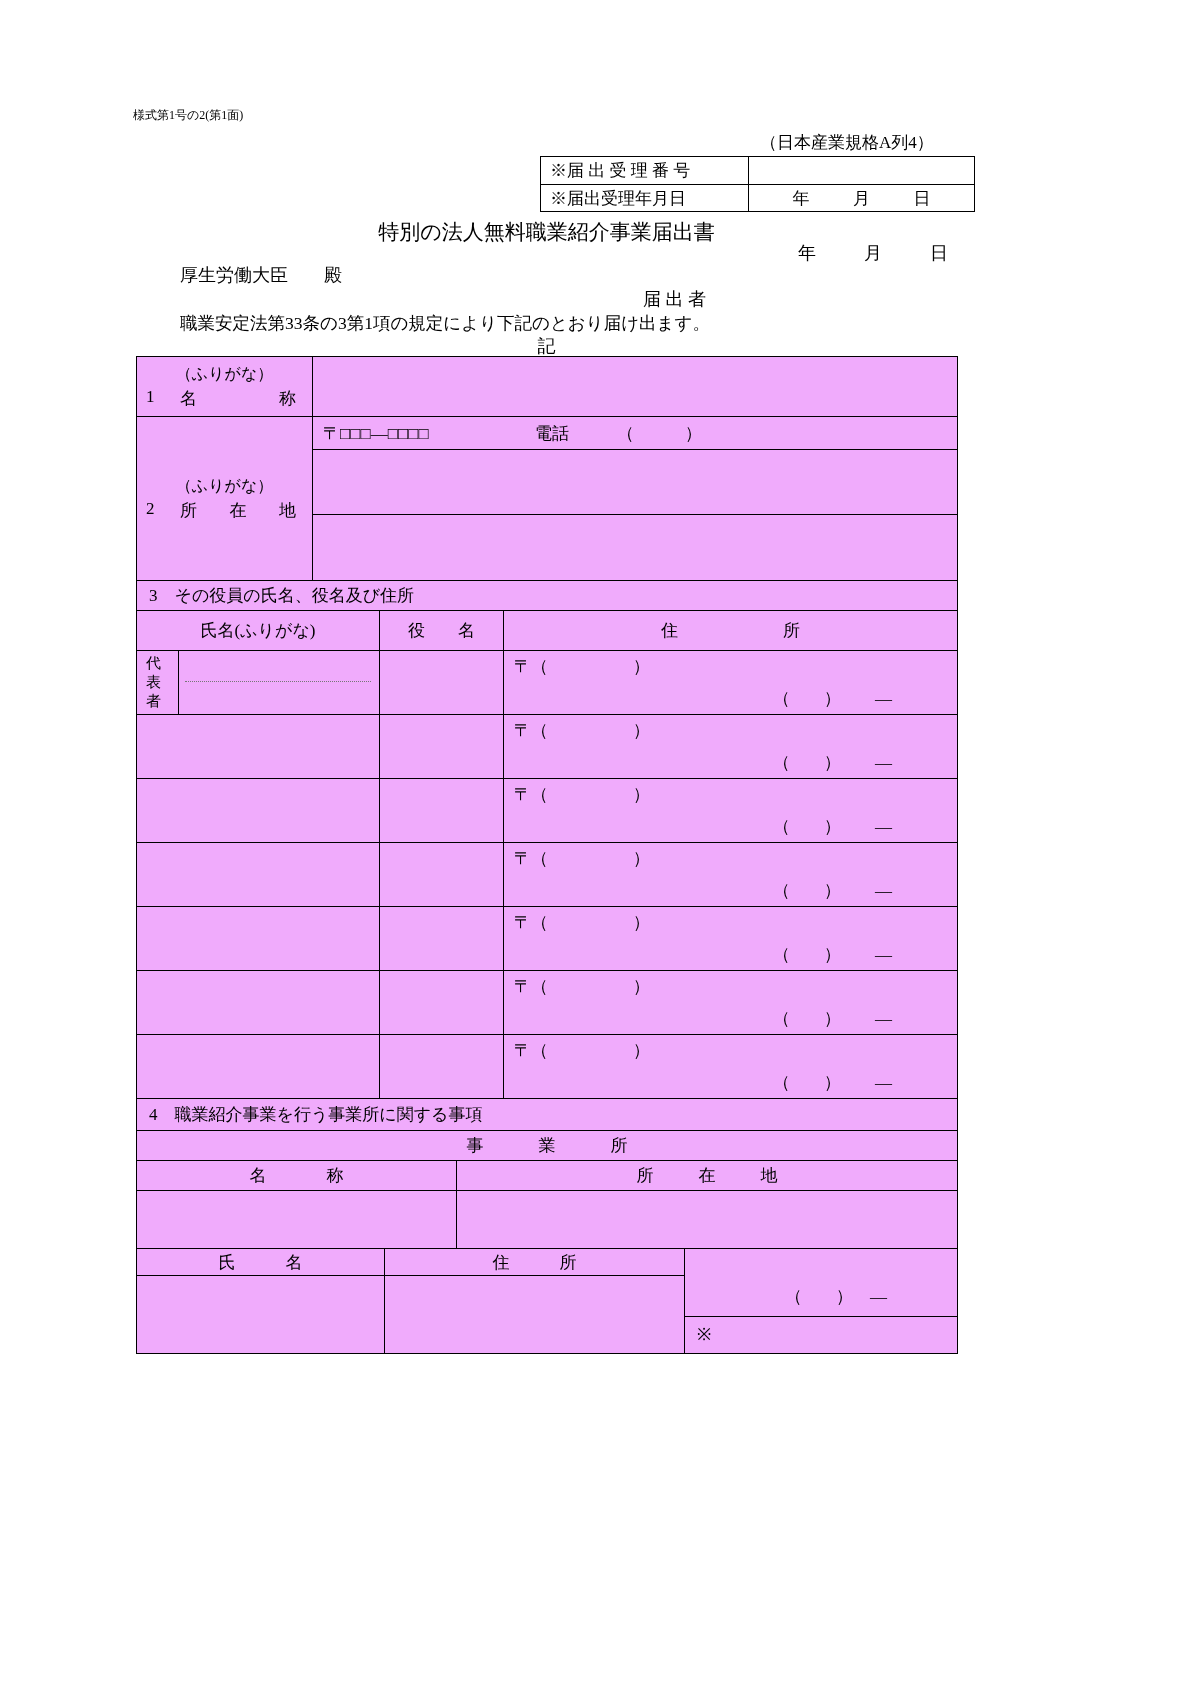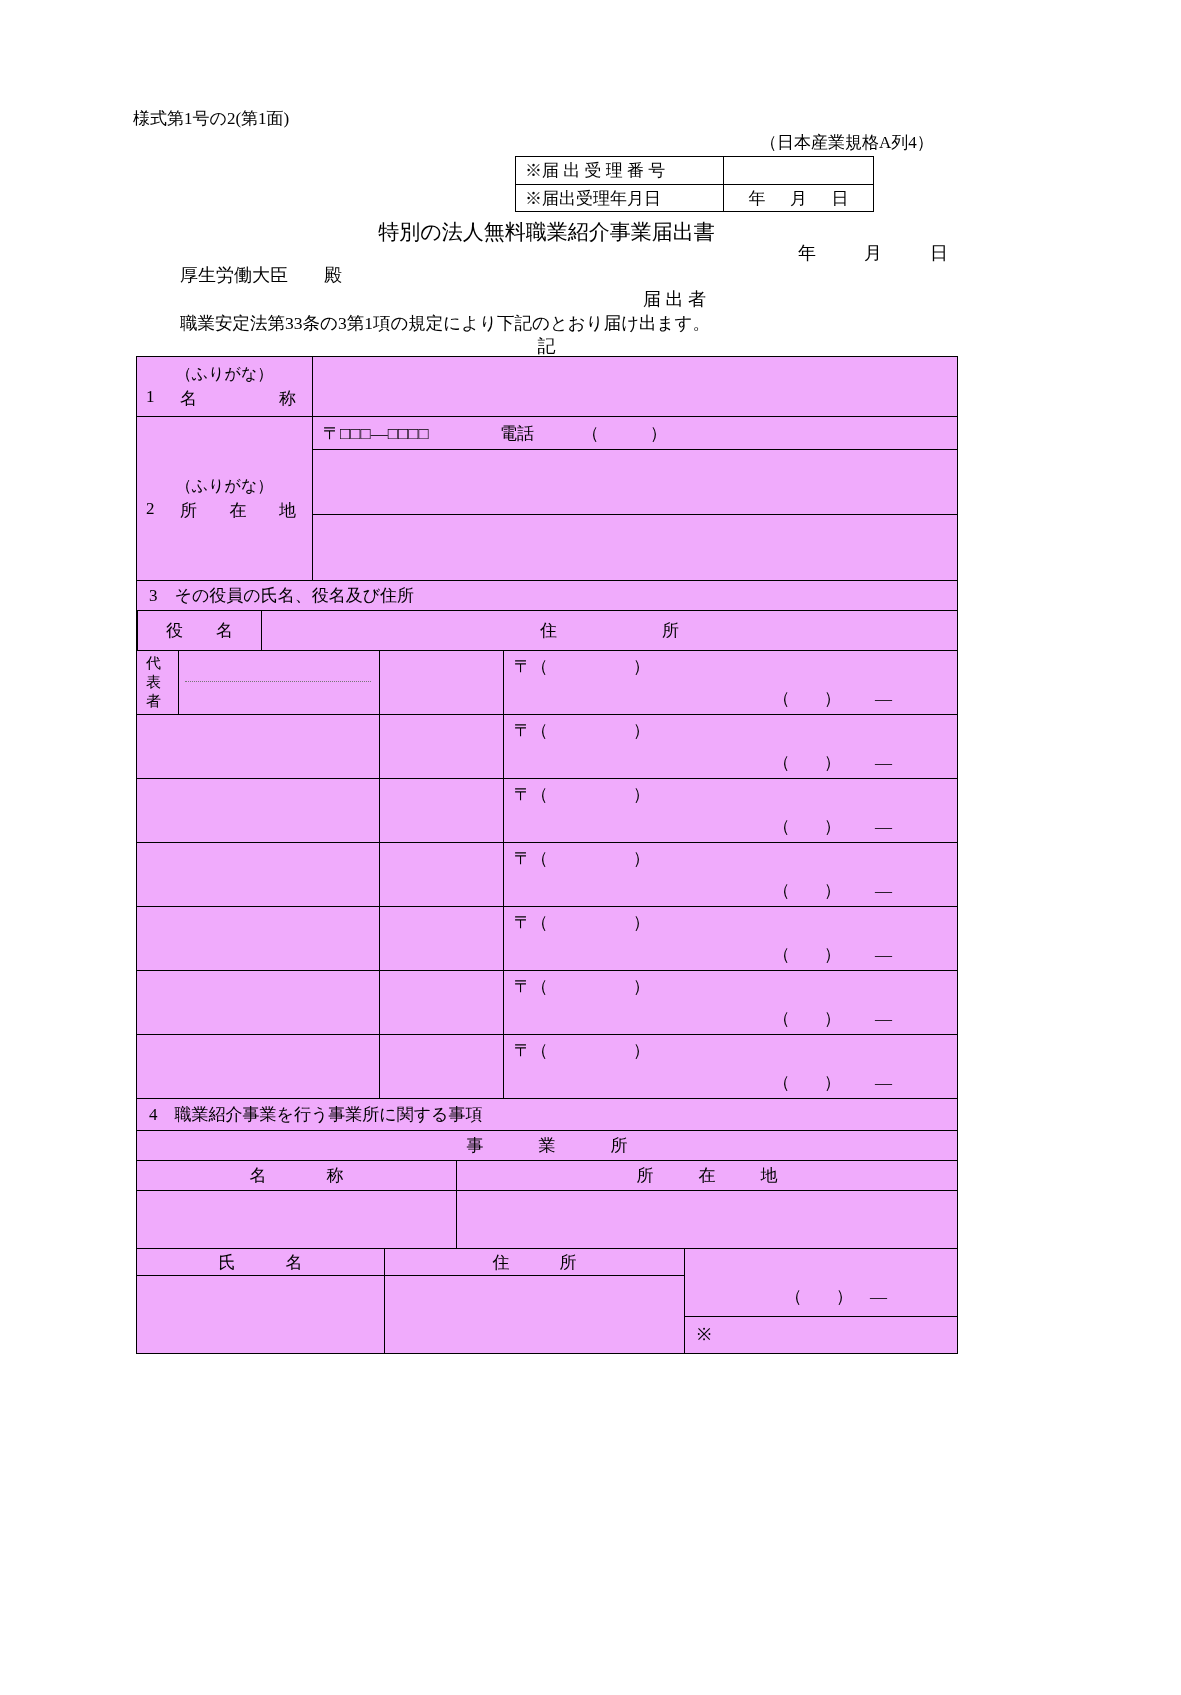--- a/index.html
+++ b/index.html
@@ -10,31 +10,31 @@
     height: 1695px;
     background: #fff;
     color: #000;
     font-family: "Liberation Serif", "DejaVu Serif", serif;
     font-size: 17px;
     overflow: hidden;
   }
   .abs { position: absolute; }
 
   
-  .form-number { left: 133px; top: 107px; font-size: 17px; }
+  .form-number { left: 133px; top: 107px; font-size: 12px; }
   .jis-note    { left: 760px; top: 131px; font-size: 17px; }
   .title       { left: 136px; top: 218px; width: 821px; text-align: center; font-size: 21px; }
   .date-line   { left: 798px; top: 241px; width: 150px; display: flex; justify-content: space-between; font-size: 18px; }
   .addressee   { left: 180px; top: 263px; font-size: 18px; }
   .applicant   { left: 643px; top: 287px; font-size: 18px; }
   .statement   { left: 180px; top: 311px; font-size: 17.5px; }
   .record-mark { left: 136px; top: 334px; width: 821px; text-align: center; font-size: 18px; }
 
   
-  .receipt { left: 515px; top: 156px; width: 359px; border: 1px solid #000; }
+  .receipt { left: 540px; top: 156px; width: 435px; border: 1px solid #000; }
   .receipt .r { display: flex; height: 27px; }
   .receipt .r + .r { border-top: 1px solid #000; }
   .receipt .lbl { width: 208px; border-right: 1px solid #000; display: flex; align-items: center; padding-left: 9px; }
   .receipt .val { flex: 1; display: flex; align-items: center; justify-content: space-evenly; }
 
   
   .main-table { left: 136px; top: 356px; width: 822px; border: 1px solid #000; background: #f0abfc; }
   .trow { display: flex; }
   .trow + .trow { border-top: 1px solid #000; }
   .cell { min-height: 100%; }
@@ -48,21 +48,21 @@
   .spread { flex: 1; display: flex; justify-content: space-between; }
 
   .sec1 { height: 59px; }
   .sec1 .head-col { padding-top: 7px; }
   .sec1 .fillcell { flex: 1; }
 
   .sec2 { height: 164px; }
   .sec2 .head-col { justify-content: center; }
   .col2 { flex: 1; display: flex; flex-direction: column; }
   .postal-row { height: 33px; border-bottom: 1px solid #000; display: flex; align-items: center; padding-left: 10px; }
-  .postal-row .phone-label { margin-left: 71px; }
+  .postal-row .phone-label { margin-left: 106px; }
   .postal-row .phone-paren { margin-left: 48px; }
   .addr-mid { height: 65px; border-bottom: 1px solid #000; }
   .addr-last { flex: 1; }
 
   .sec-head { height: 30px; display: flex; align-items: center; padding-left: 12px; }
 
   .colhead { height: 40px; }
   .colhead .cell { display: flex; align-items: center; justify-content: center; }
   .c-name { width: 242px; }
   .c-role { width: 124px; padding: 0 28px; }
@@ -178,20 +178,21 @@
         <div class="addr-mid"></div>
         <div class="addr-last"></div>
       </div>
     </div>
 
     <div class="trow sec-head">
       <div>3　その役員の氏名、役名及び住所</div>
     </div>
 
     <div class="trow colhead">
+      <div class="cell c-name">氏名(ふりがな)</div>
       <div class="cell c-role bl">
         <span class="spreadfill">
           <span>役</span>
           <span>名</span>
         </span>
       </div>
       <div class="cell c-addr bl">
         <span>住</span>
         <span>所</span>
       </div>

